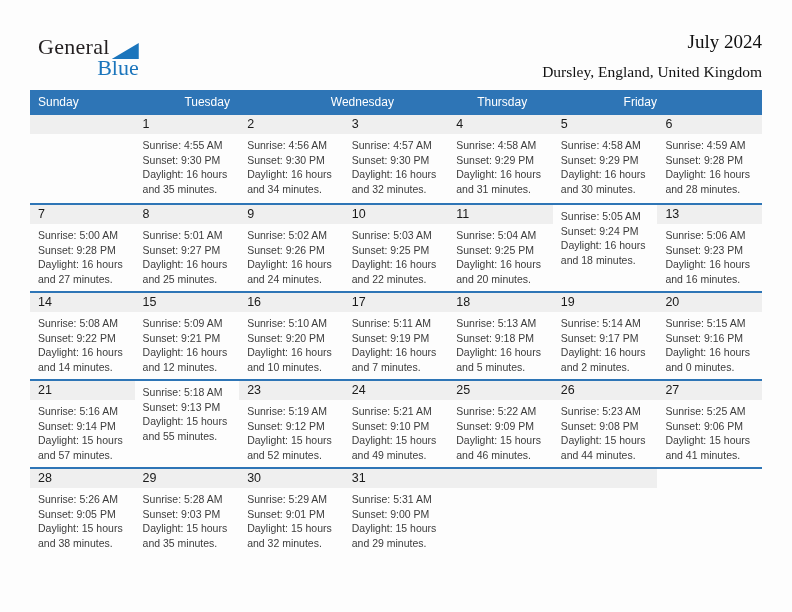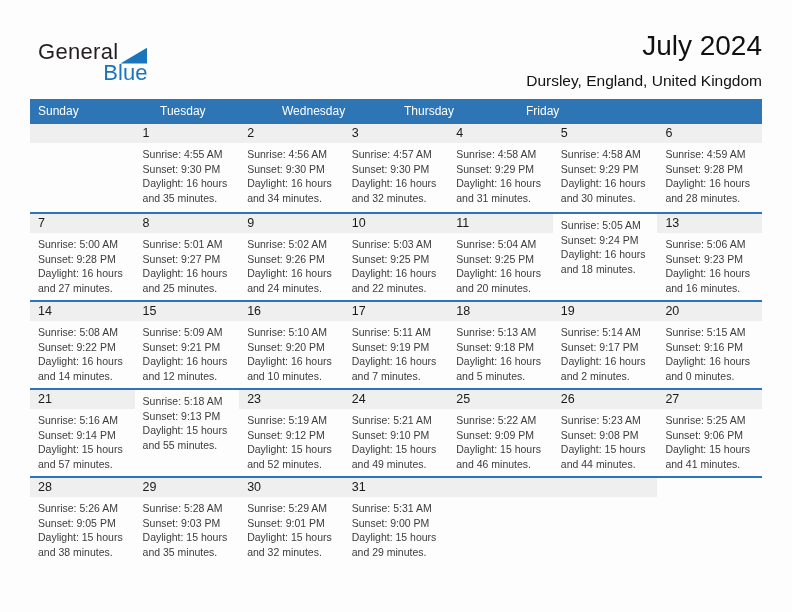--- a/index.html
+++ b/index.html
@@ -1,33 +1,33 @@
 <!DOCTYPE html>
 <html><head>
 <meta charset="utf-8">
 <style>
   * { margin:0; padding:0; box-sizing:border-box; }
   html,body { width:792px; height:612px; background:#fdfdfd; }
   body { font-family:"Liberation Sans", sans-serif; color:#1a1a1a; }
   .page { width:792px; height:612px; padding:28px 30px 0 30px; background:#fdfdfd; }
 
   
-  .top { display:flex; justify-content:space-between; align-items:center; }
+  .top { display:flex; justify-content:space-between; align-items:flex-end;font-family:Liberation Serif, serif; }
   .logo { display:inline-block; margin-top:6px; margin-left:8px; }
   .logo-row1 { display:flex; align-items:flex-end; }
   .logo-general { font-size:22px; color:#231f20; letter-spacing:0.3px; }
   .logo-triangle { width:27px; height:16px; background:#1b75bc; clip-path:polygon(100% 0, 100% 100%, 0 100%); margin-left:2px; margin-bottom:1px; }
   .logo-blue { font-size:22px; color:#1b75bc; text-align:right; margin-top:-5px; }
   .titles { text-align:right; padding-top:2px; }
-  .title { font-size:28px; color:#111; }
+  .title { font-size:19px; color:#111; }
   .subtitle { font-size:15.5px; color:#111; margin-top:10px; }
 
   
   .calendar { margin-top:9px; }
-  .day-headers { display:grid; grid-template-columns:repeat(6,1fr); background:#2e75b6; }
+  .day-headers { display:grid; grid-template-columns:repeat(5,1fr); background:#2e75b6; }
   .day-header { color:#ffffff; font-size:12px; padding:5px 8px 6px 8px; }
   .weeks { }
   .week { display:grid; grid-template-columns:repeat(7,1fr); border-top:2px solid #2e75b6; height:88px; background:#fdfdfd; }
   .week:first-child { border-top:none; }
   .cell { overflow:hidden; }
   .day-num { background:#efefef; font-size:12.5px; color:#1a1a1a; padding:2px 8px; height:19px; }
   .day-details { padding:4px 8px 0 8px; }
   .detail-line { font-size:10.5px; line-height:14.5px; color:#3c3c3c; white-space:nowrap; }
 </style>
 </head>

